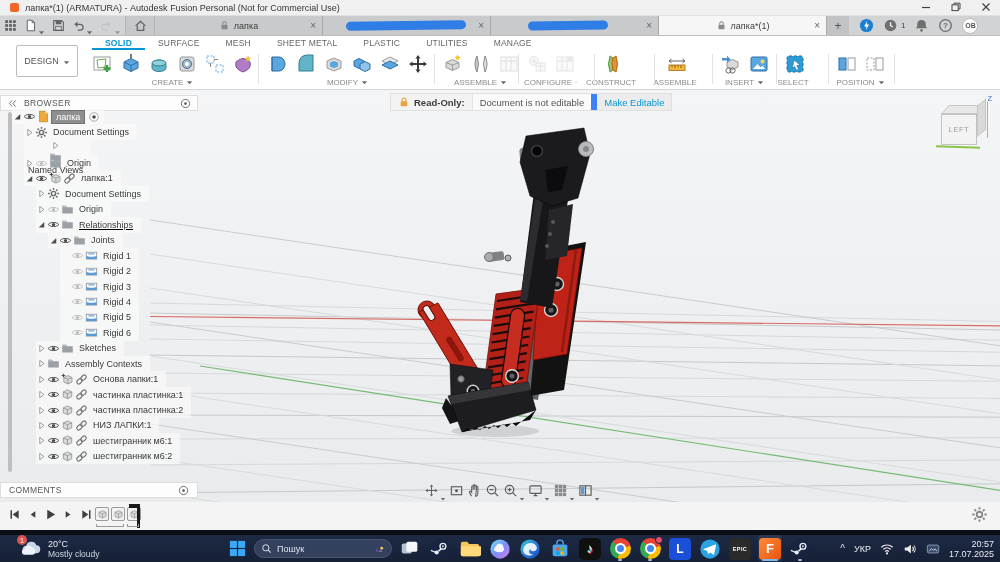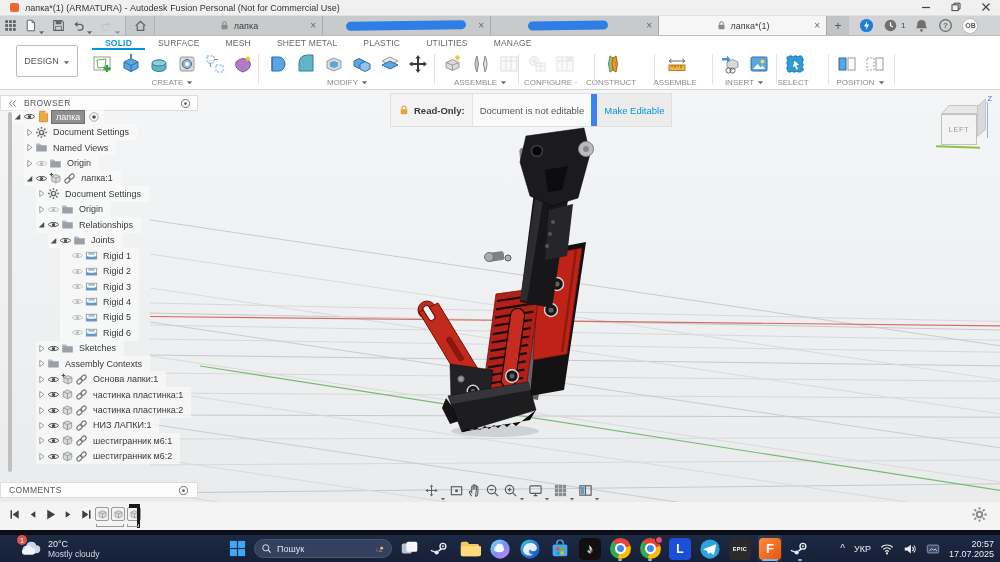--- a/index.html
+++ b/index.html
@@ -42,21 +42,21 @@
 .ribtn.disabled{opacity:.38;filter:grayscale(.8)}
 .glabel{position:absolute;left:0;right:0;top:27px;text-align:center;font-size:8px;color:#8a8a8a;display:flex;align-items:center;justify-content:center;gap:3px}
 .rsep{position:absolute;top:18px;width:1px;height:30px;background:#e2e2e2}
 .car{display:inline-block;width:7px;height:7px}
 
 #viewport{position:absolute;left:0;top:90px;width:1000px;height:412px;background:linear-gradient(#f4f5f6,#e9ebec);overflow:hidden}
 #gridsvg,#modelsvg{position:absolute}
 #gridsvg{left:0;top:0;width:1000px;height:412px}
 #modelsvg{left:380px;top:30px;width:260px;height:330px}
 
-#banner{position:absolute;left:390px;top:3px;height:34px;display:flex;align-items:flex-end;font-size:9.5px;background:#f3f3f3;border:1px solid #e0e0e0}
+#banner{position:absolute;left:390px;top:3px;height:18px;display:flex;align-items:flex-end;font-size:9.5px;background:#f3f3f3;border:1px solid #e0e0e0}
 #banner .seg{display:flex;align-items:center;gap:4px;padding:0 7px;height:100%}
 #banner .lockic{width:12px;height:12px}
 #banner b{color:#3c3c3c;font-weight:bold}
 #banner .msg{color:#555;background:#fafafa;border-left:1px solid #e4e4e4;border-right:6px solid #3b82f6}
 #banner .act{color:#0696d7;background:#ececec}
 
 #browser{position:absolute;left:0;top:5px;width:198px}
 #browser-head{height:16px;background:#fdfdfd;border:1px solid #ddd;display:flex;align-items:center;padding:0 6px;gap:6px}
 #browser-head .ic{width:11px;height:11px}
 #browser-head .lbl{font-size:8.5px;color:#555;letter-spacing:.4px;flex:1}
@@ -803,21 +803,21 @@
         <span class="ic tic">
           <svg viewBox="0 0 16 16">
             <g stroke="#6b6b6b" stroke-width="1.8" fill="none">
               <circle cx="8" cy="8" r="2.6"></circle>
               <path d="M8 1.2V3.4M8 12.6v2.2M1.2 8h2.2M12.6 8h2.2M3.2 3.2l1.6 1.6M11.2 11.2l1.6 1.6M12.8 3.2l-1.6 1.6M3.2 12.8l1.6-1.6"></path>
             </g>
           </svg>
         </span>
         <span class="pill">Document Settings</span>
       </div>
-      <div class="trow" style="margin-left: 12px;">
+      <div class="trow" style="margin-left: 12px; flex-direction: column;">
         <span class="ic exp">
           <svg viewBox="0 0 16 16">
             <path d="M5.5 3.5 11.5 8l-6 4.5Z" fill="#fff" stroke="#7e7e7e" stroke-width="1.1"></path>
           </svg>
         </span>
         <span class="ic tic">
           <svg viewBox="0 0 16 16">
             <path d="M1.5 3.5h4.6l1.4 1.8h7V13h-13Z" fill="#9aa0a6"></path>
             <path d="M1.5 3.5h4.6l1.4 1.8h-6Z" fill="#b9bec4"></path>
           </svg>
@@ -902,21 +902,21 @@
           </svg>
         </span>
         <span class="ic tic">
           <svg viewBox="0 0 16 16">
             <path d="M1.5 3.5h4.6l1.4 1.8h7V13h-13Z" fill="#9aa0a6"></path>
             <path d="M1.5 3.5h4.6l1.4 1.8h-6Z" fill="#b9bec4"></path>
           </svg>
         </span>
         <span class="pill">Origin</span>
       </div>
-      <div class="trow" style="margin-left: 24px;">
+      <div class="trow" style="margin-left: 24px; text-decoration: underline;">
         <span class="ic exp">
           <svg viewBox="0 0 16 16">
             <path d="M12 4.5v8h-8Z" fill="#4e4e4e"></path>
           </svg>
         </span>
         <span class="ic tic">
           <svg viewBox="0 0 16 16">
             <path d="M1.5 8C4 4.6 12 4.6 14.5 8 12 11.4 4 11.4 1.5 8Z" fill="none" stroke="#4a4a4a" stroke-width="1.2"></path>
             <circle cx="8" cy="8" r="2" fill="#4a4a4a"></circle>
           </svg>

